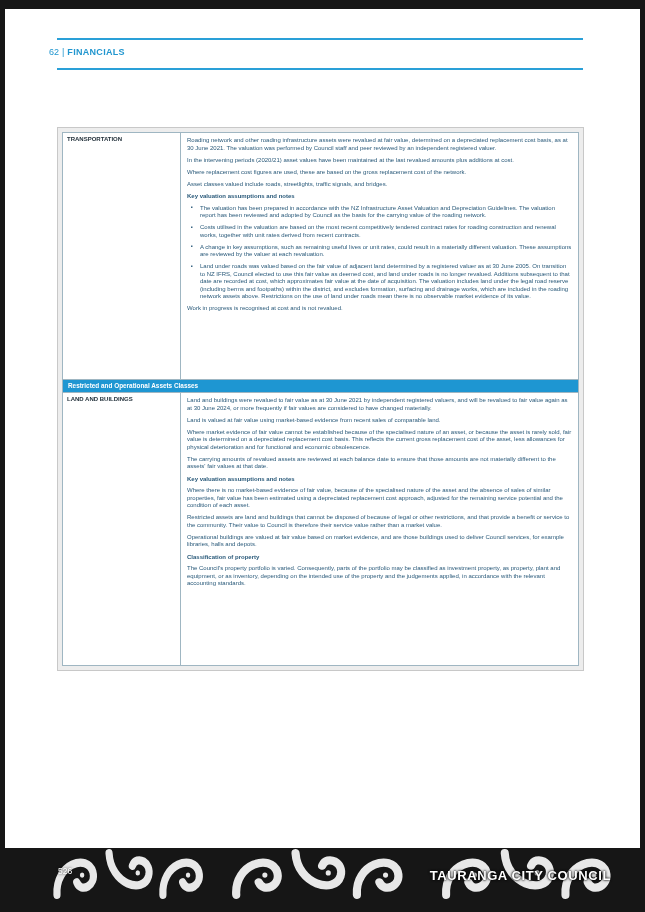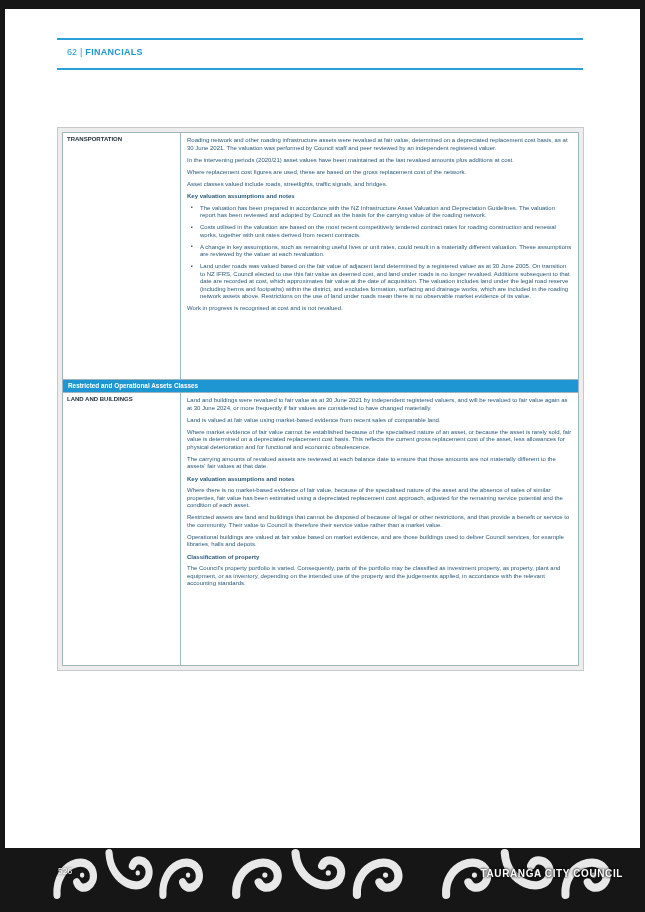--- a/index.html
+++ b/index.html
@@ -11,21 +11,21 @@
     overflow:hidden;
   }
 
   
   .page { position:absolute; left:5px; top:9px; width:635px; height:839px; background:#ffffff; }
 
   
   .rule { position:absolute; left:52px; width:526px; height:2px; background:#2aa0d8; }
   .rule-top { top:29px; }
   .rule-bottom { top:59px; }
-  .page-header { position:absolute; left:62px; top:38px; font-size:9px; color:#2196cf; }
+  .page-header { position:absolute; left:44px; top:38px; font-size:9px; color:#2196cf; }
   .page-header .sep { margin:0 3px; }
   .page-header .section { font-weight:bold; letter-spacing:0.3px; }
 
   
   .table-frame { position:absolute; left:52px; top:118px; width:527px; background:#ededed; border:1px solid #c8c8c8; padding:4px; }
   .dtable { background:#ffffff; border:1px solid #9fb6c2; }
   .trow { display:flex; }
   .trow + .trow { border-top:1px solid #9fb6c2; }
   .tlabel { width:118px; flex:0 0 118px; border-right:1px solid #9fb6c2; padding:3px 4px; font-size:6px; font-weight:bold; color:#24323c; }
   .tcell { flex:1; padding:4px 6px; font-size:6px; line-height:1.25; color:#2a5a7a; }
@@ -35,21 +35,21 @@
   .banner-row { background:#1e96d2; color:#ffffff; padding:2px 5px 3px; font-size:6.4px; font-weight:bold; }
 
   p.bp { margin:0 0 4.5px; }
   .cell-heading { font-weight:bold; margin:5px 0 4px; font-size:6px; }
   ul.bullets { list-style:none; margin:1px 0 4px 4px; }
   ul.bullets li { position:relative; padding-left:9px; margin-bottom:4.5px; }
   ul.bullets li::before { content:"▪"; position:absolute; left:0; top:-0.5px; font-size:5.5px; }
 
   
   .page-num { position:absolute; left:58px; top:866px; color:#ffffff; font-size:8.5px; z-index:5; text-shadow:0 0 3px rgba(0,0,0,0.9); }
-  .brand { position:absolute; right:22px; top:868px; color:#ffffff; font-size:10px; font-weight:bold; letter-spacing:0.6px; z-index:5; text-shadow:0 0 3px rgba(0,0,0,0.95), 0 0 2px rgba(0,0,0,0.95); }
+  .brand { position:absolute; right:34px; top:868px; color:#ffffff; font-size:13px; font-weight:bold; letter-spacing:0.6px; z-index:5; text-shadow:0 0 3px rgba(0,0,0,0.95), 0 0 2px rgba(0,0,0,0.95); }
 
   .koru { position:absolute; top:847px; height:54px; z-index:1; opacity:0.95; }
   .koru-left  { left:48px;  width:158px; }
   .koru-mid   { left:226px; width:180px; }
   .koru-right { left:436px; width:178px; }
 </style>
 </head>
 <body>
 
 <svg width="0" height="0" style="position:absolute" aria-hidden="true">

